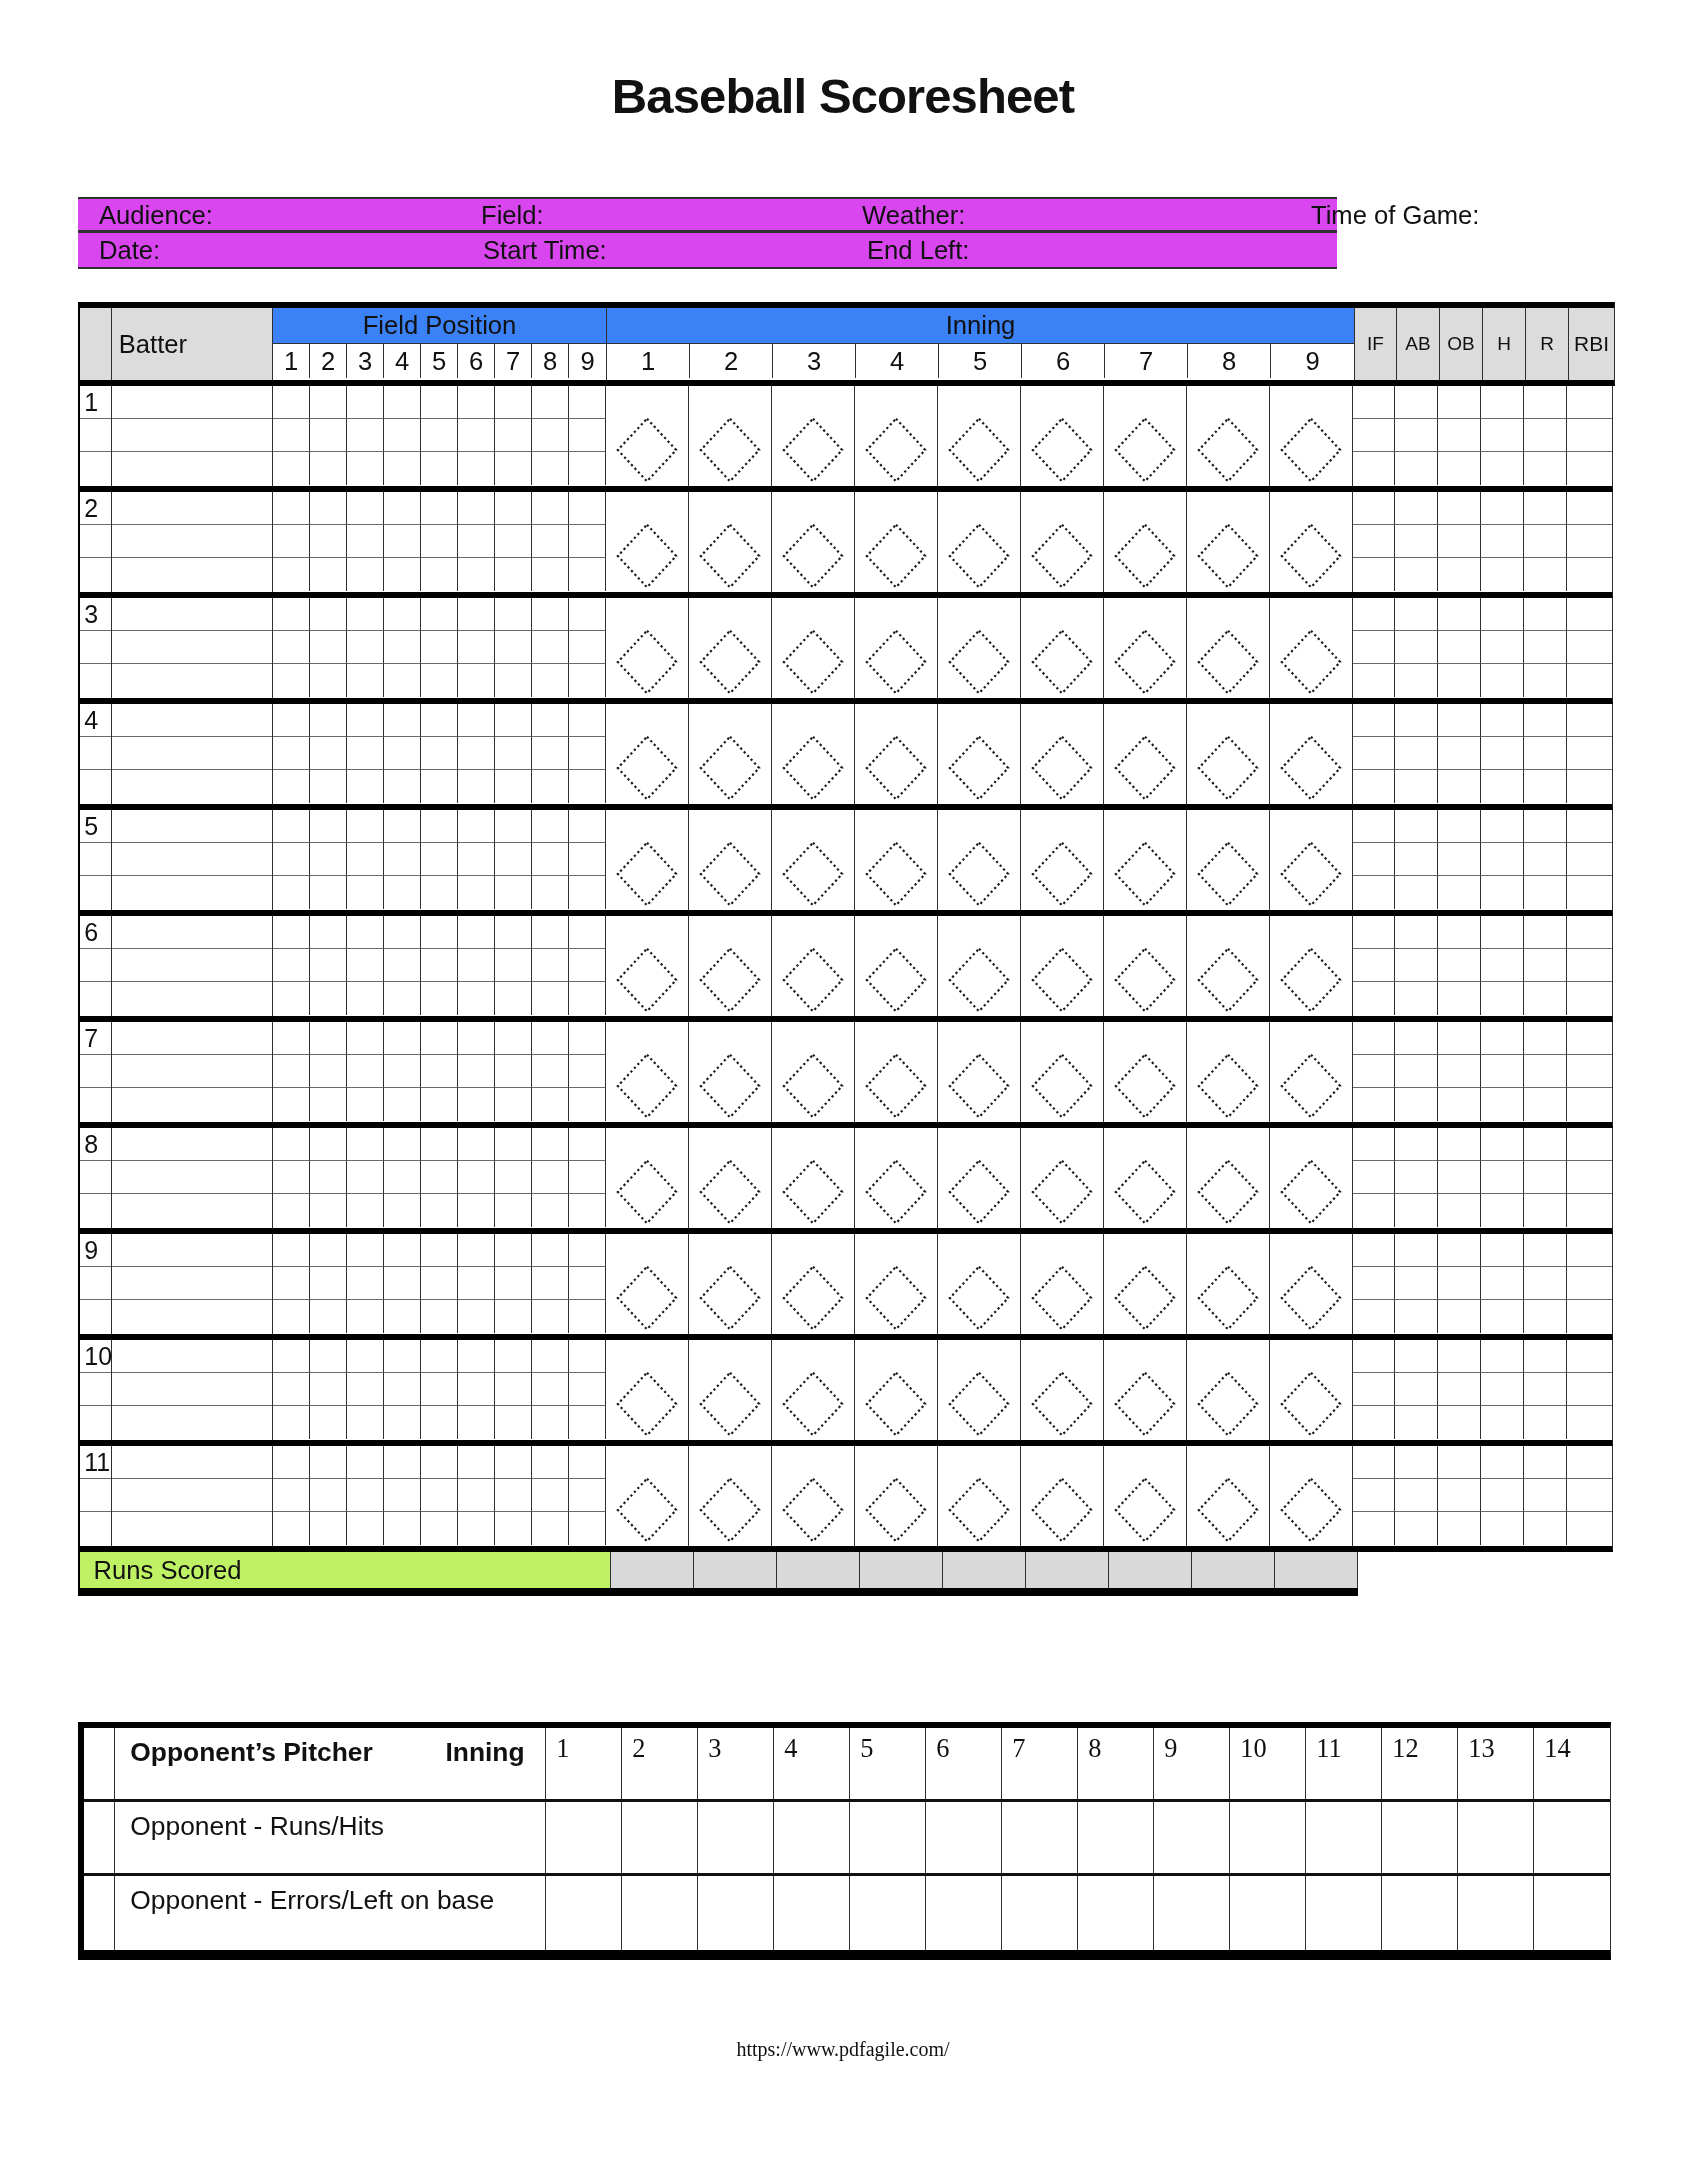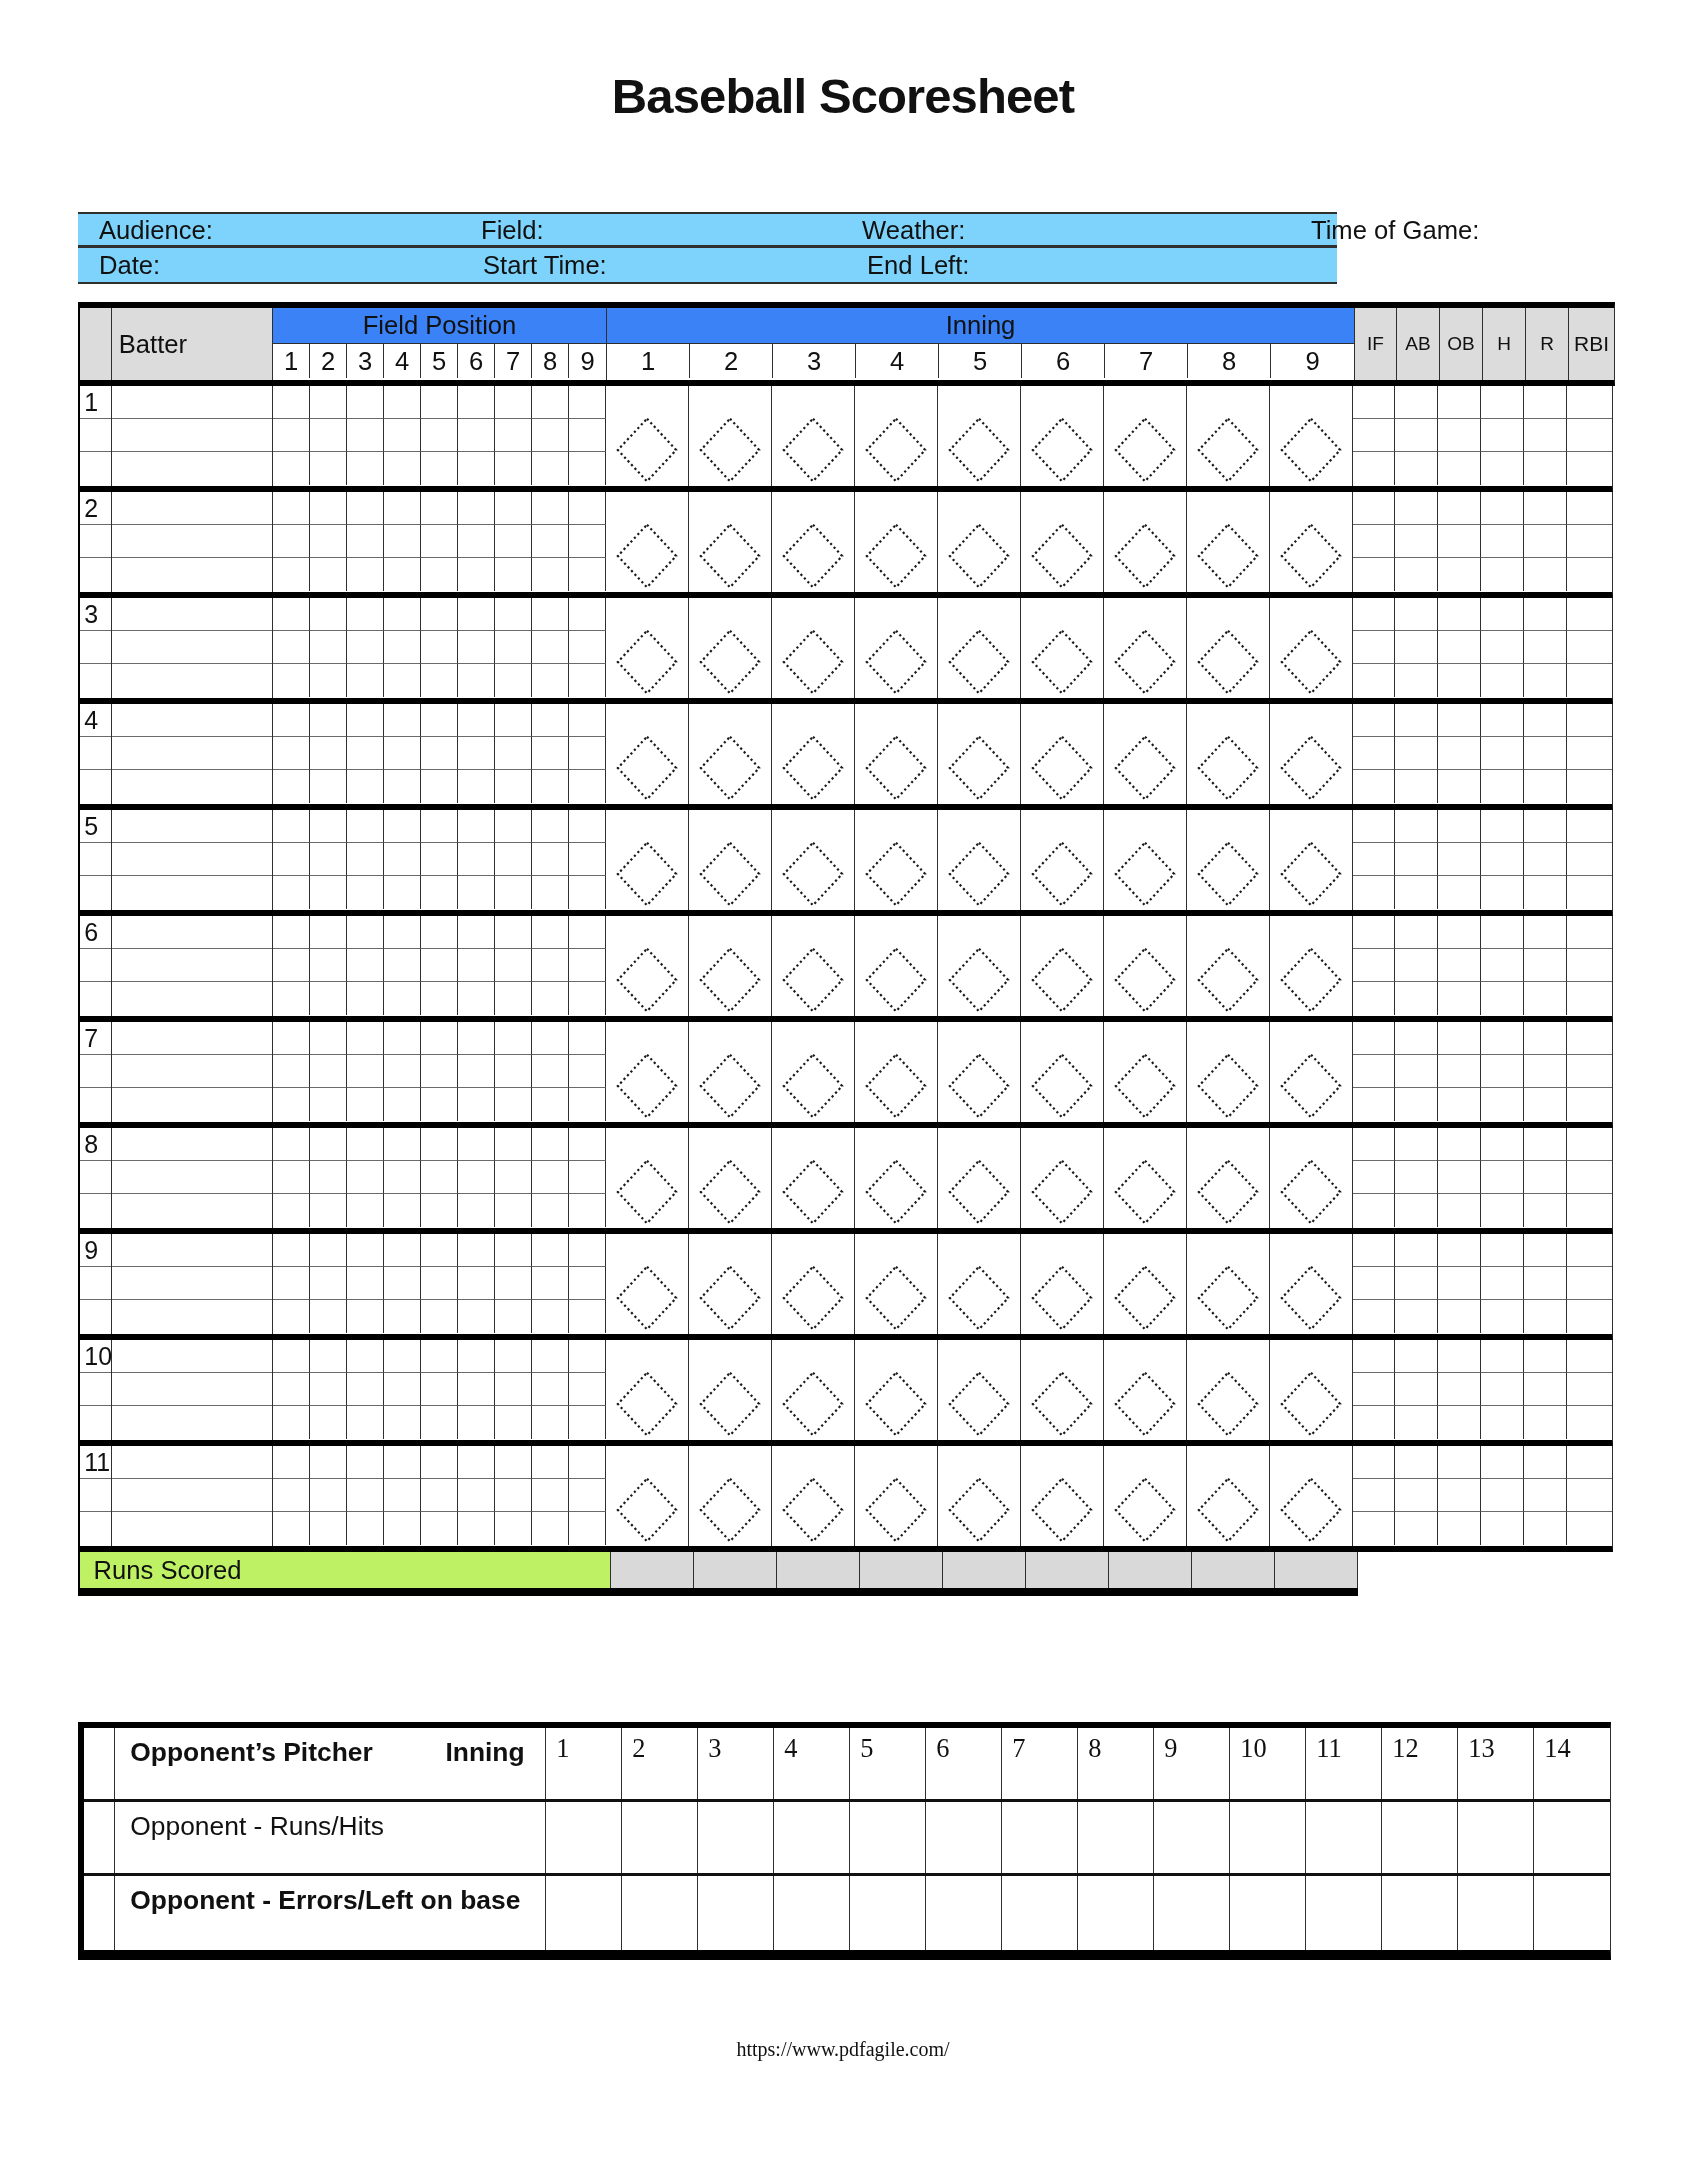--- a/index.html
+++ b/index.html
@@ -11,22 +11,22 @@
   }
 
   
   .title {
     position:absolute; top:68px; left:0; width:100%;
     text-align:center; font-size:49px; font-weight:bold; letter-spacing:-0.9px;
   }
 
   
   .infobar {
-    position:absolute; left:78px; top:212px; width:1259px;
-    background:#7dd3fc;
+    position:absolute; left:78px; top:197px; width:1259px;
+    background:#d946ef;
     border-top:2.6px solid #2f2f2f; border-bottom:2.6px solid #2f2f2f;
   }
   .inforow { position:relative; height:34px; }
   .inforow.first { border-bottom:3.4px solid #2f2f2f; }
   .infolabel { position:absolute; top:50%; transform:translateY(-50%); font-size:25.6px; white-space:nowrap; }
 
   
   .sheet { position:absolute; left:78px; top:302px; width:max-content; }
 
   .thead {
@@ -93,21 +93,21 @@
   .rcell { width:83px; background:#d9d9d9; border-right:1.7px solid #2f2f2f; }
 
   
   .opp {
     position:absolute; left:78px; top:1722px; width:max-content;
     border-top:6.8px solid #000; border-left:6px solid #000;
     border-right:1.7px solid #2f2f2f; border-bottom:10.2px solid #000;
     background:#fff;
   }
   .orow { display:flex; height:74px; border-bottom:3.4px solid #111; }
-  .orow:last-child { border-bottom:0;font-weight:bold; }
+  .orow:last-child { border-bottom:0; }
   .onum { width:31px; border-right:1.7px solid #2f2f2f; }
   .olabel {
     width:431px; border-right:1.7px solid #2f2f2f;
     padding:8.5px 20.4px 0 15.3px; font-size:26.4px;gap:43px;
   }
   .olabel.r1 { display:flex; justify-content:space-between; font-weight:bold; }
   .ocell {
     width:76px; border-right:1.7px solid #2f2f2f;
     font-family:"Liberation Serif","DejaVu Serif",serif;
     font-size:26.4px; padding:5.1px 0 0 10.2px;

